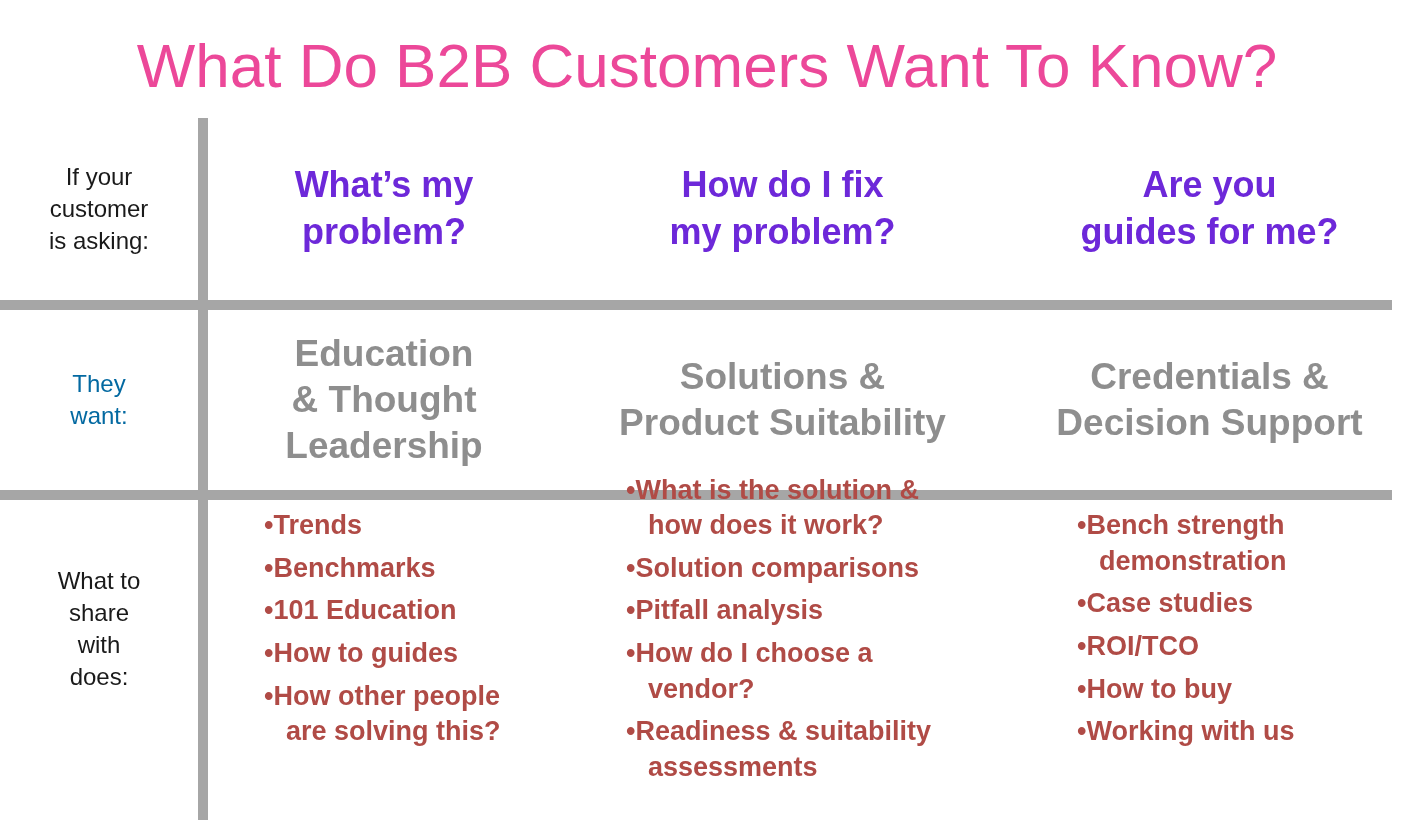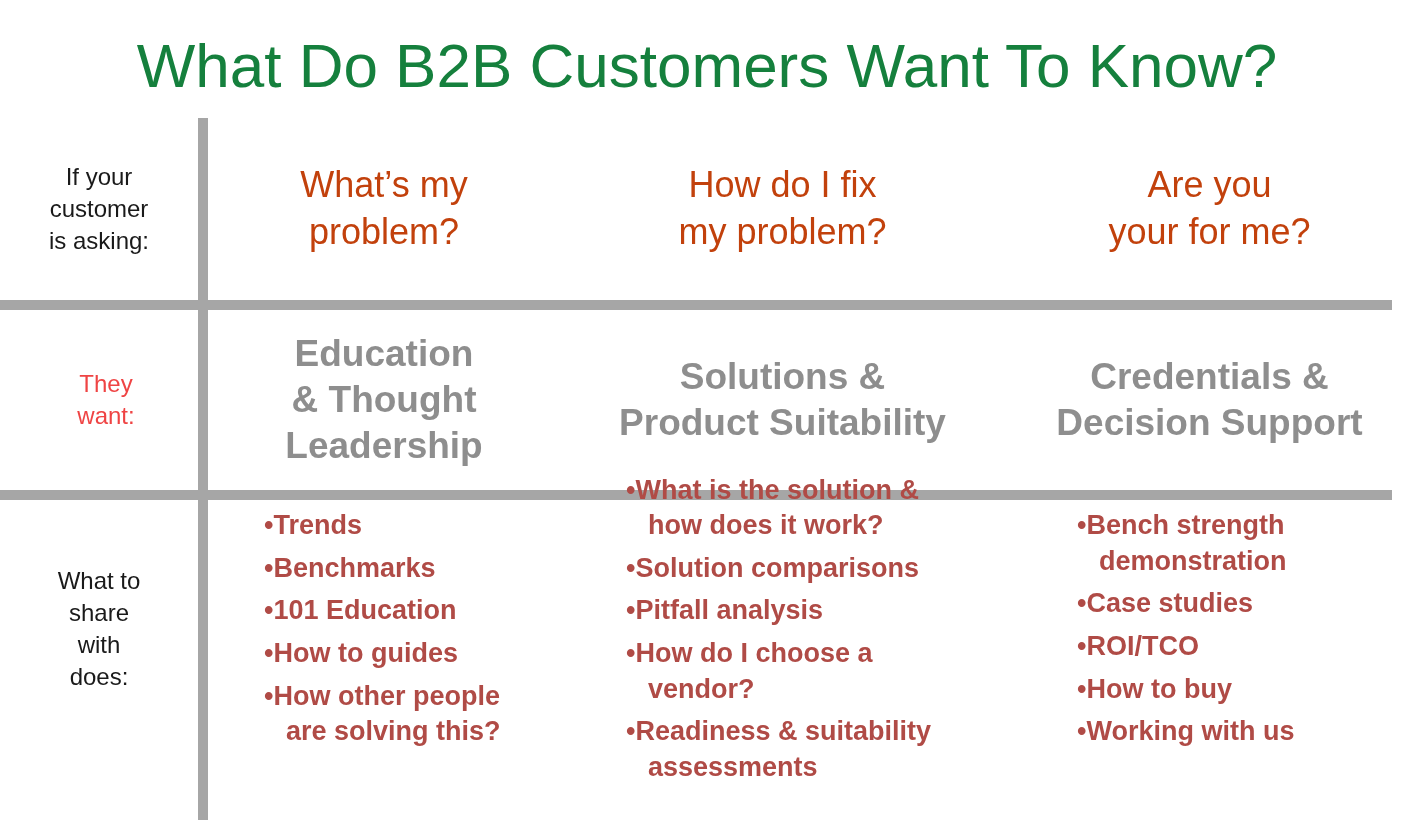--- a/index.html
+++ b/index.html
@@ -18,21 +18,21 @@
 
   
   .slide-title {
     position: absolute;
     top: 30px;
     left: 0;
     width: 1414px;
     text-align: center;
     font-size: 62px;
     font-weight: 400;
-    color: #15803d;
+    color: #ec4899;
     white-space: pre;
     letter-spacing: 0px;
   }
 
   
   .vline {
     position: absolute;
     left: 198px;
     top: 118px;
     width: 10px;
@@ -68,26 +68,26 @@
   .row-2 { top: 310px; height: 180px; }
   .row-3 { top: 500px; height: 258px; }
 
   
   .side-label {
     font-size: 24px;
     font-weight: 400;
     color: #1a1a1a;
     line-height: 1.34;
   }
-  .side-label.gray { color: #ef4444; padding-left: 7px; }
+  .side-label.gray { color: #0369a1; }
 
   .q-header {
     font-size: 36px;
-    font-weight: 400;
-    color: #c2410c;
+    font-weight: 700;
+    color: #6d28d9;
     line-height: 1.3;
   }
 
   .want-header {
     font-size: 37px;
     font-weight: 700;
     color: #8E8E8E;
     line-height: 1.24;
   }
 
@@ -132,21 +132,21 @@
   <div class="hline hline-2"></div>
 
   <div class="cell col-label row-1 side-label">If your
 customer
 is asking:</div>
   <div class="cell col-1 row-1 q-header">What’s my
 problem?</div>
   <div class="cell col-2 row-1 q-header">How do I fix
 my problem?</div>
   <div class="cell col-3 row-1 q-header">Are you
-your for me?</div>
+guides for me?</div>
 
   <div class="cell col-label row-2 side-label gray">They
 want:</div>
   <div class="cell col-1 row-2 want-header">Education
 &amp; Thought
 Leadership</div>
   <div class="cell col-2 row-2 want-header">Solutions &amp;
 Product Suitability</div>
   <div class="cell col-3 row-2 want-header">Credentials &amp;
 Decision Support</div>

